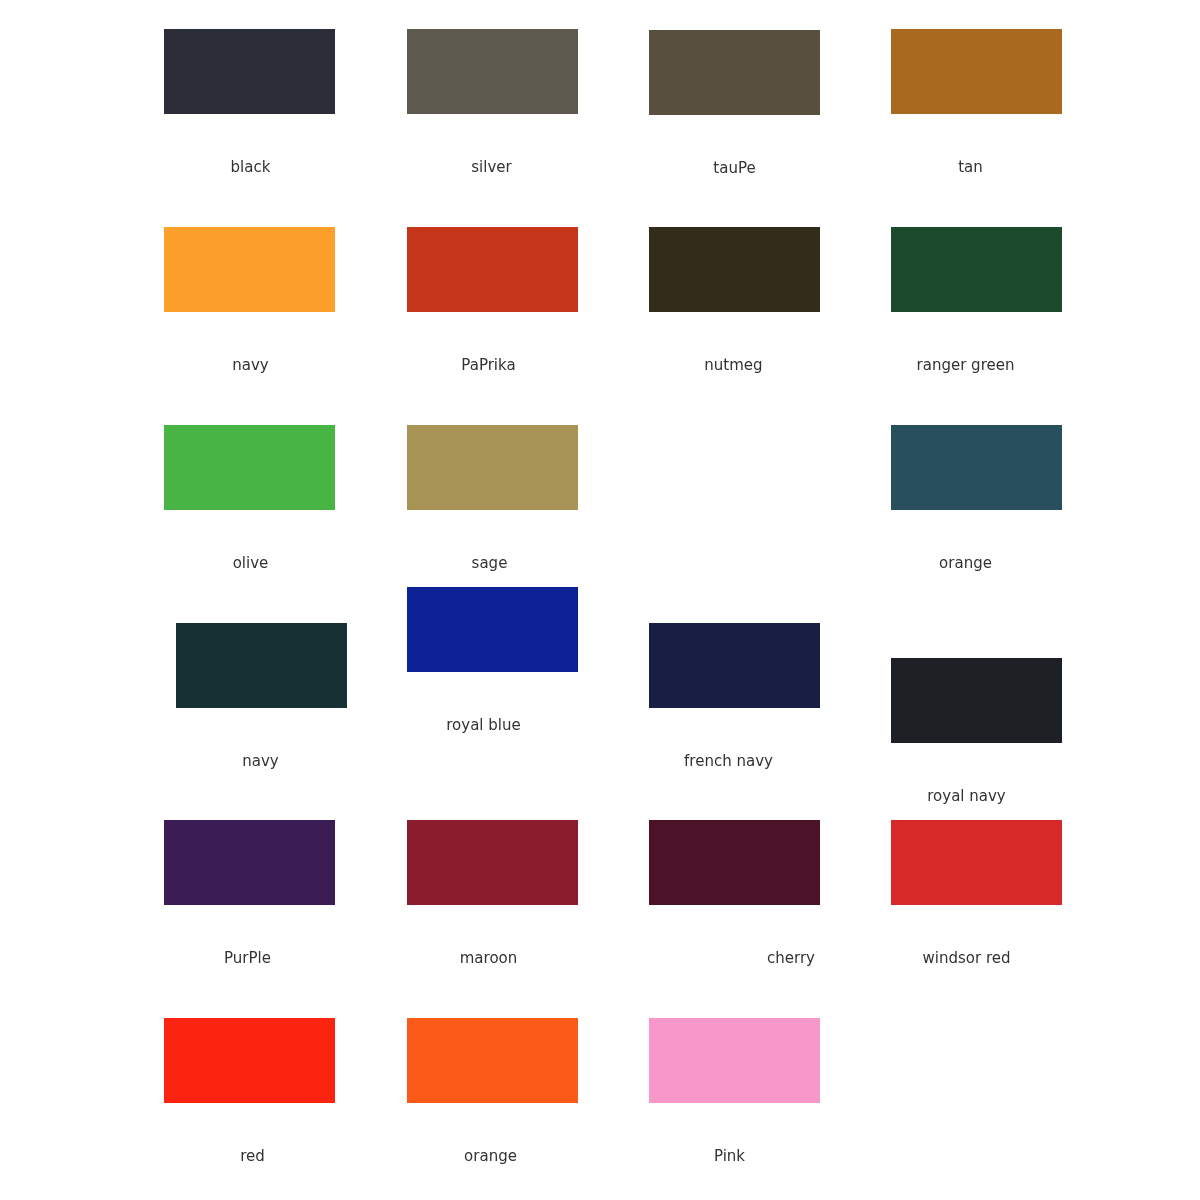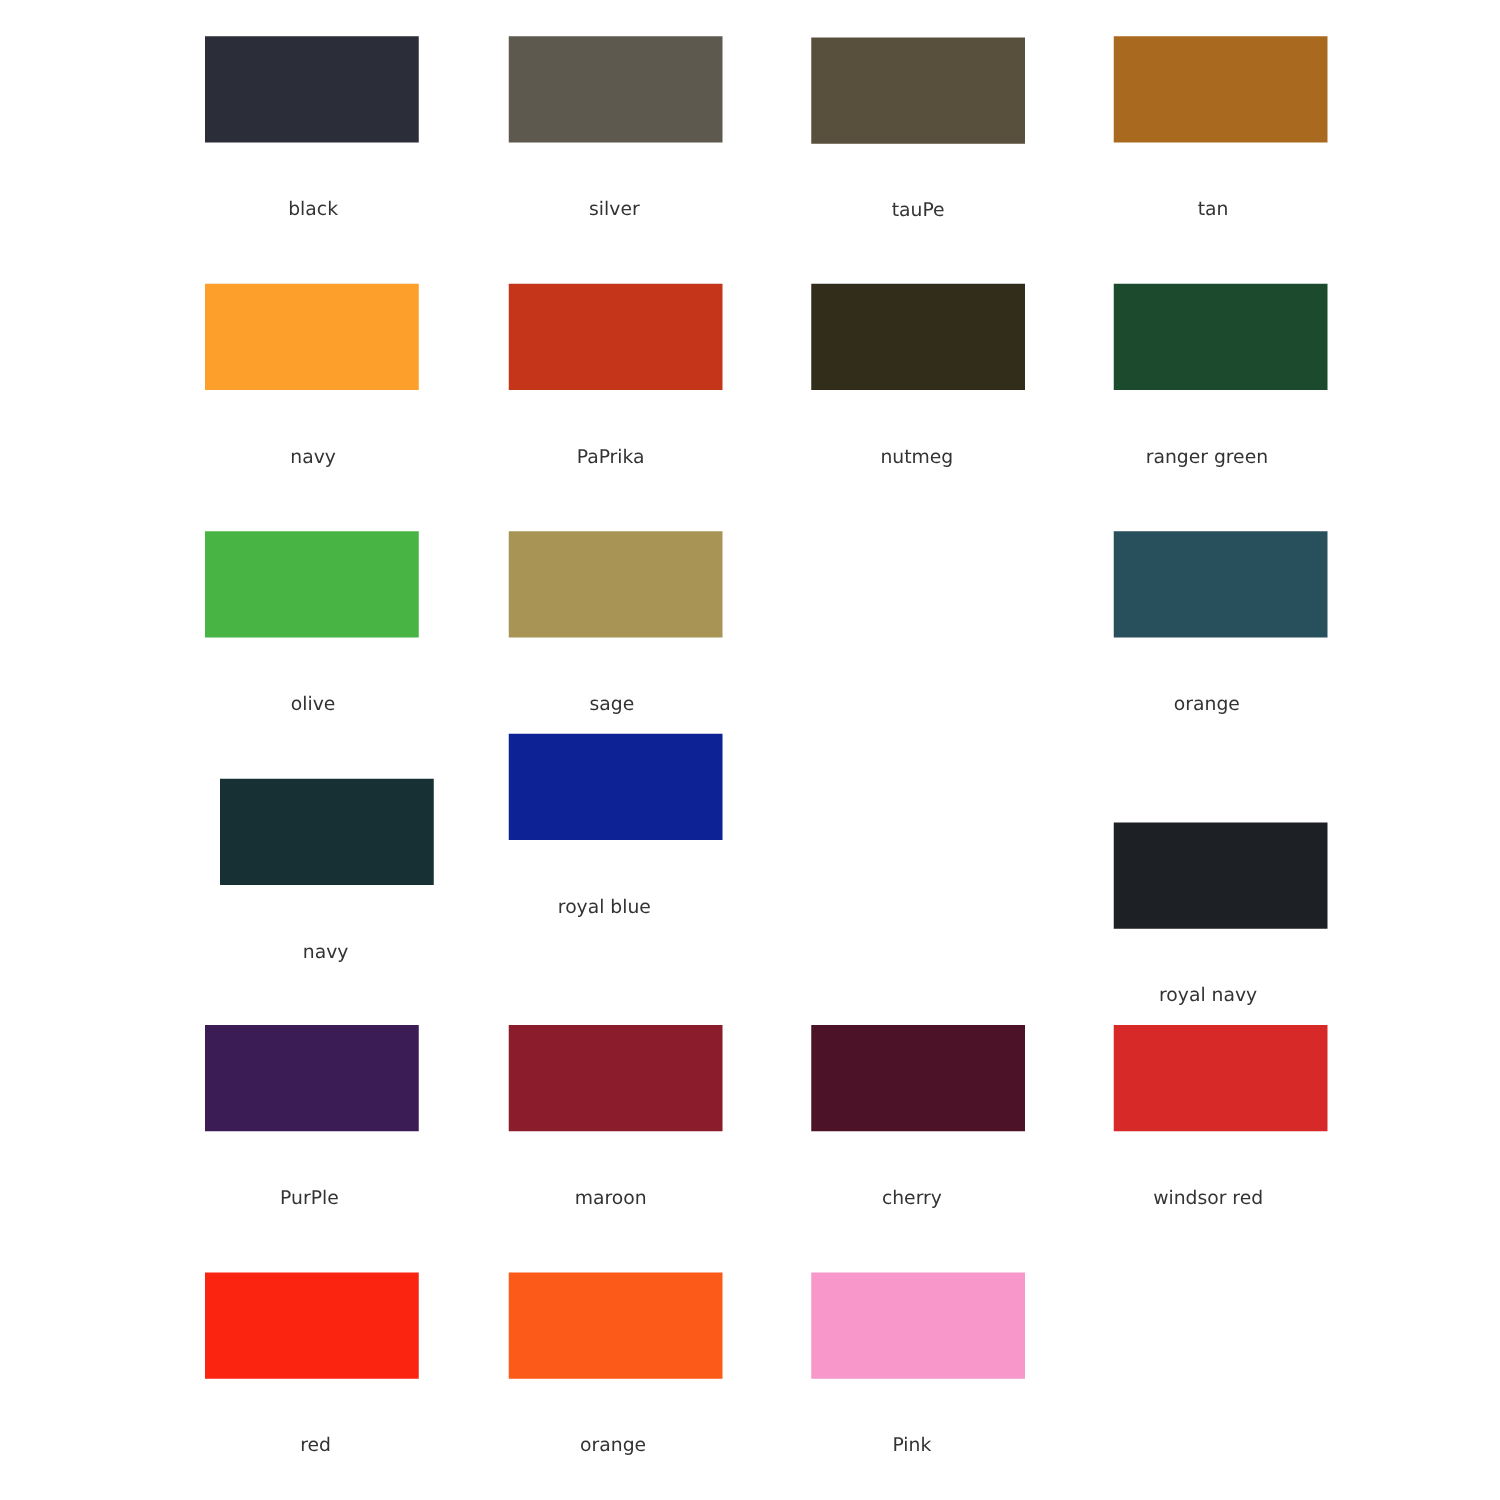--- a/index.html
+++ b/index.html
@@ -97,35 +97,39 @@
       <span class="swatch-label" style="margin-left: -11px;">orange</span>
     </div>
     <div class="swatch-cell" style="left: 176px; top: 623px;">
       <div class="swatch-chip" style="background-color: rgb(22, 48, 52);"></div>
       <span class="swatch-label" style="margin-left: -1px;">navy</span>
     </div>
     <div class="swatch-cell" style="left: 407px; top: 587px;">
       <div class="swatch-chip" style="background-color: rgb(13, 34, 149);"></div>
       <span class="swatch-label" style="margin-left: -9px;">royal blue</span>
     </div>
+    <div class="swatch-cell" style="left: 649px; top: 623px;">
+      <div class="swatch-chip" style="background-color: rgb(24, 31, 66);"></div>
+      <span class="swatch-label" style="margin-left: -6px;">french navy</span>
+    </div>
     <div class="swatch-cell" style="left: 891px; top: 658px;">
       <div class="swatch-chip" style="background-color: rgb(29, 33, 37);"></div>
       <span class="swatch-label" style="margin-left: -10px;">royal navy</span>
     </div>
     <div class="swatch-cell" style="left: 164px; top: 820px;">
       <div class="swatch-chip" style="background-color: rgb(60, 28, 85);"></div>
       <span class="swatch-label" style="margin-left: -2px;">PurPle</span>
     </div>
     <div class="swatch-cell" style="left: 407px; top: 820px;">
       <div class="swatch-chip" style="background-color: rgb(138, 28, 43);"></div>
       <span class="swatch-label" style="margin-left: -4px;">maroon</span>
     </div>
     <div class="swatch-cell" style="left: 649px; top: 820px;">
       <div class="swatch-chip" style="background-color: rgb(75, 18, 40);"></div>
-      <span class="swatch-label" style="margin-left: -5px;">cherry</span>
+      <span class="swatch-label" style="margin-left: -5px; text-align: right;">cherry</span>
     </div>
     <div class="swatch-cell" style="left: 891px; top: 820px;">
       <div class="swatch-chip" style="background-color: rgb(215, 42, 40);"></div>
       <span class="swatch-label" style="margin-left: -10px;">windsor red</span>
     </div>
     <div class="swatch-cell" style="left: 164px; top: 1018px;">
       <div class="swatch-chip" style="background-color: rgb(250, 36, 17);"></div>
       <span class="swatch-label" style="margin-left: 3px;">red</span>
     </div>
     <div class="swatch-cell" style="left: 407px; top: 1018px;">

